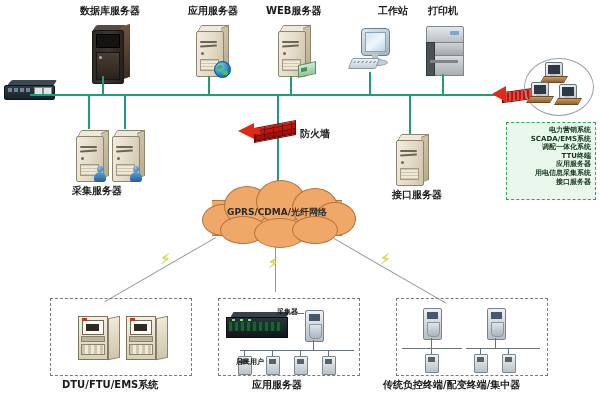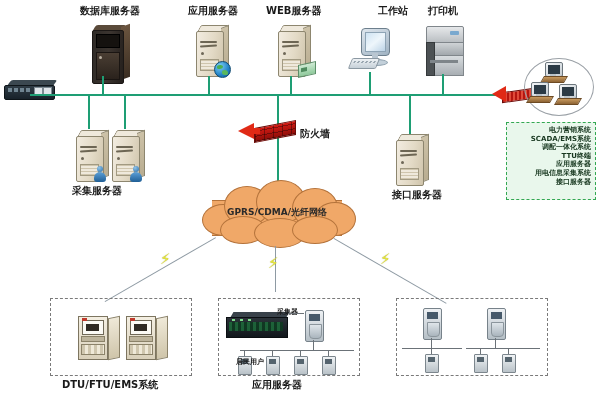--- a/index.html
+++ b/index.html
@@ -472,14 +472,15 @@
   <div class="vline" style="left:508px;top:348px;height:6px;"></div>
   <div class="meter" style="left:425px;top:354px;">
       <i></i>
     </div>
   <div class="meter" style="left:474px;top:354px;">
       <i></i>
     </div>
   <div class="meter" style="left:502px;top:354px;">
       <i></i>
     </div>
+  <div class="lbl" style="left:383px;top:379px;">传统负控终端/配变终端/集中器</div>
 
 </div>
 
 </body></html>

